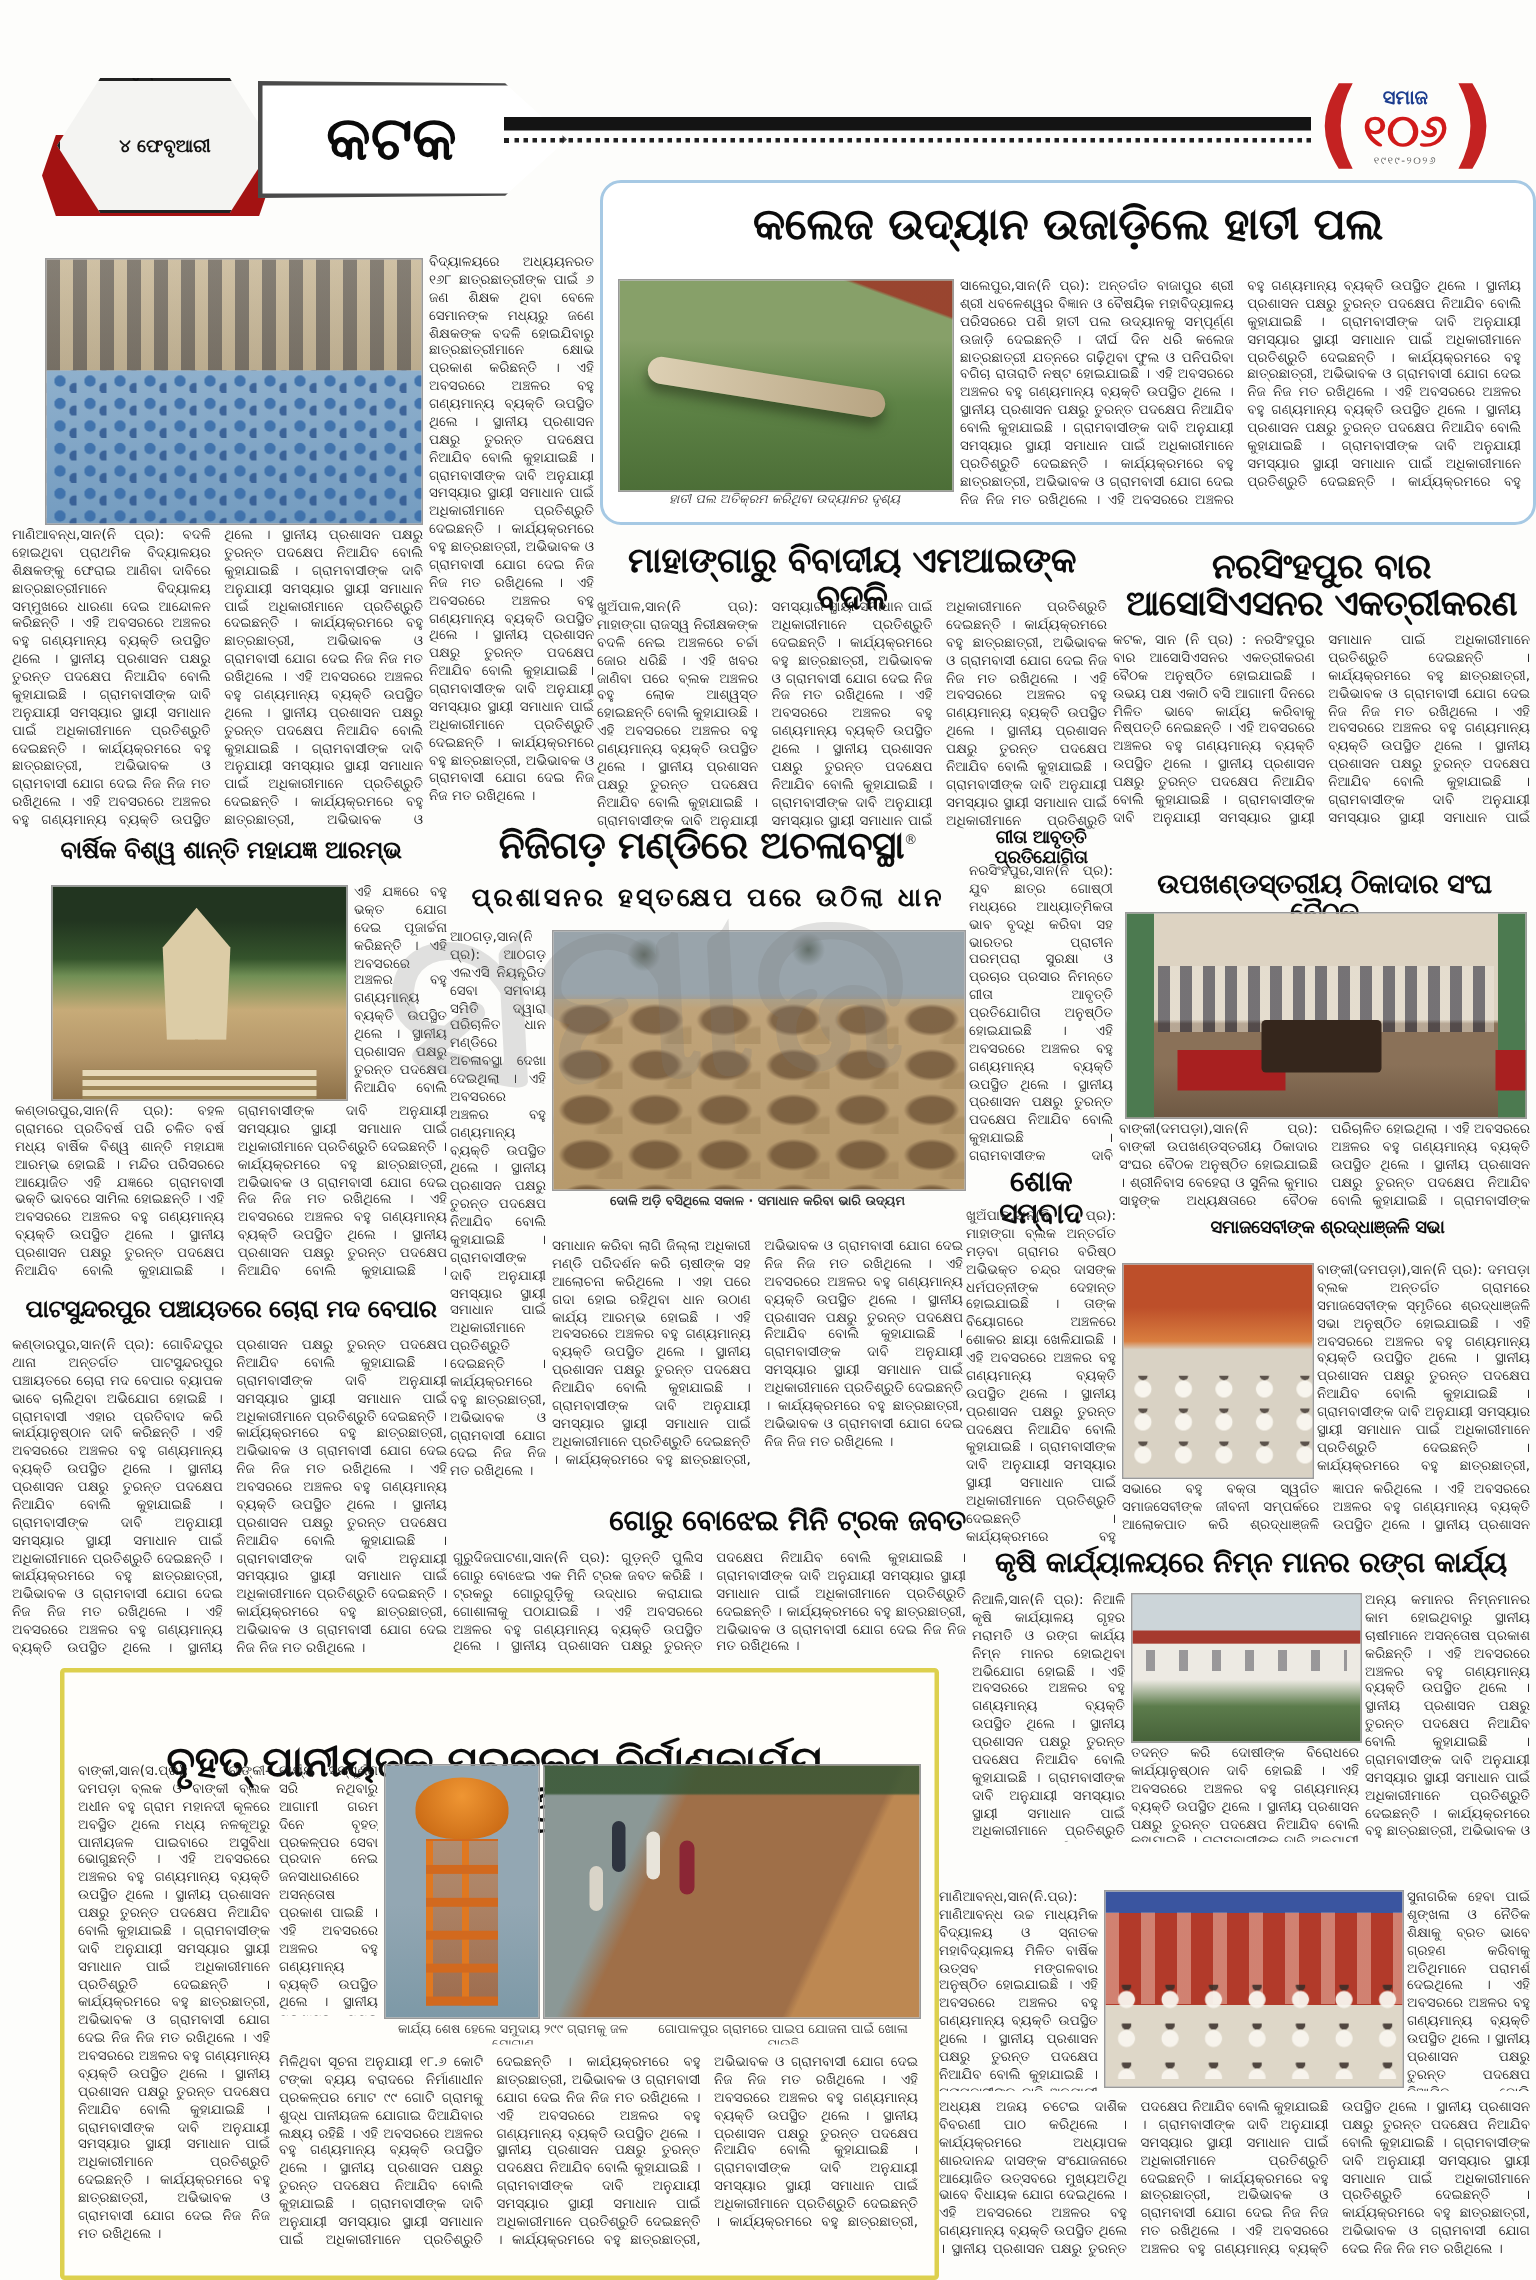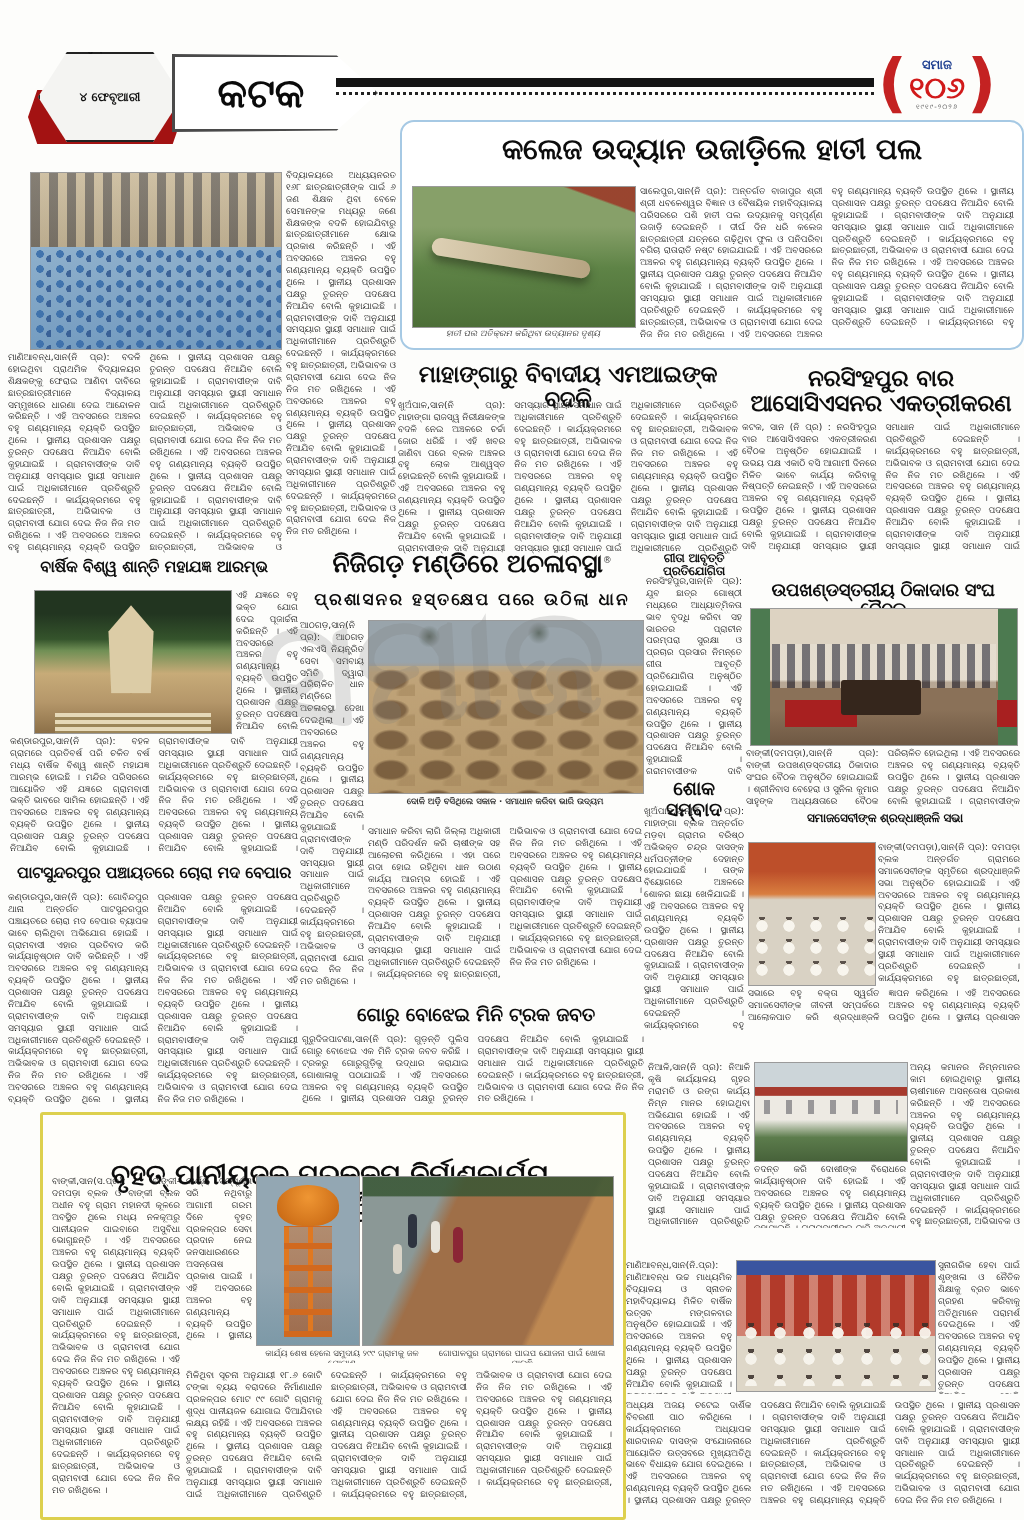--- a/index.html
+++ b/index.html
@@ -133,23 +133,24 @@
   <div class="abs hl" style="left:750px;top:812px;width:270px;font-size:12px;">ସମାଜସେବୀଙ୍କ ଶ୍ରଦ୍ଧାଞ୍ଜଳି ସଭା</div>
   <div class="ph" id="ph-condol" style="left:748px;top:842px;width:126px;height:142px;">
       <div class="pb"></div>
     </div>
   <div class="abs bt" style="left:878px;top:842px;width:142px;height:142px;">ବାଙ୍କୀ(ଦମପଡ଼ା),ସାନ(ନି ପ୍ର): ଦମପଡ଼ା ବ୍ଲକ ଅନ୍ତର୍ଗତ ଗ୍ରାମରେ ସମାଜସେବୀଙ୍କ ସ୍ମୃତିରେ ଶ୍ରଦ୍ଧାଞ୍ଜଳି ସଭା ଅନୁଷ୍ଠିତ ହୋଇଯାଇଛି । ଏହି ଅବସରରେ ଅଞ୍ଚଳର ବହୁ ଗଣ୍ୟମାନ୍ୟ ବ୍ୟକ୍ତି ଉପସ୍ଥିତ ଥିଲେ । ସ୍ଥାନୀୟ ପ୍ରଶାସନ ପକ୍ଷରୁ ତୁରନ୍ତ ପଦକ୍ଷେପ ନିଆଯିବ ବୋଲି କୁହାଯାଇଛି । ଗ୍ରାମବାସୀଙ୍କ ଦାବି ଅନୁଯାୟୀ ସମସ୍ୟାର ସ୍ଥାୟୀ ସମାଧାନ ପାଇଁ ଅଧିକାରୀମାନେ ପ୍ରତିଶ୍ରୁତି ଦେଇଛନ୍ତି । କାର୍ଯ୍ୟକ୍ରମରେ ବହୁ ଛାତ୍ରଛାତ୍ରୀ, ଅଭିଭାବକ ଓ ଗ୍ରାମବାସୀ ଯୋଗ ଦେଇ ନିଜ ନିଜ ମତ ରଖିଥିଲେ ।</div>
   <div class="abs bt cols2" style="left:748px;top:988px;width:272px;height:42px;">ସଭାରେ ବହୁ ବକ୍ତା ସ୍ୱର୍ଗତ ସମାଜସେବୀଙ୍କ ଜୀବନୀ ସମ୍ପର୍କରେ ଆଲୋକପାତ କରି ଶ୍ରଦ୍ଧାଞ୍ଜଳି ଜ୍ଞାପନ କରିଥିଲେ । ଏହି ଅବସରରେ ଅଞ୍ଚଳର ବହୁ ଗଣ୍ୟମାନ୍ୟ ବ୍ୟକ୍ତି ଉପସ୍ଥିତ ଥିଲେ । ସ୍ଥାନୀୟ ପ୍ରଶାସନ ପକ୍ଷରୁ ତୁରନ୍ତ ପଦକ୍ଷେପ ନିଆଯିବ ବୋଲି କୁହାଯାଇଛି । ଗ୍ରାମବାସୀଙ୍କ ଦାବି ଅନୁଯାୟୀ ସମସ୍ୟାର ସ୍ଥାୟୀ ସମାଧାନ ପାଇଁ ଅଧିକାରୀମାନେ ପ୍ରତିଶ୍ରୁତି ଦେଇଛନ୍ତି । କାର୍ଯ୍ୟକ୍ରମରେ ବହୁ ଛାତ୍ରଛାତ୍ରୀ, ଅଭିଭାବକ ଓ ଗ୍ରାମବାସୀ ଯୋଗ ଦେଇ ନିଜ ନିଜ ମତ ରଖିଥିଲେ ।</div>
 
   <div class="abs hl" style="left:12px;top:864px;width:284px;font-size:16px;">ପାଟସୁନ୍ଦରପୁର ପଞ୍ଚାୟତରେ ଚୋରା ମଦ ବେପାର</div>
   <div class="abs bt cols2" style="left:8px;top:892px;width:290px;height:214px;">କଣ୍ଡାରପୁର,ସାନ(ନି ପ୍ର): ଗୋବିନ୍ଦପୁର ଥାନା ଅନ୍ତର୍ଗତ ପାଟସୁନ୍ଦରପୁର ପଞ୍ଚାୟତରେ ଚୋରା ମଦ ବେପାର ବ୍ୟାପକ ଭାବେ ଚାଲିଥିବା ଅଭିଯୋଗ ହୋଇଛି । ଗ୍ରାମବାସୀ ଏହାର ପ୍ରତିବାଦ କରି କାର୍ଯ୍ୟାନୁଷ୍ଠାନ ଦାବି କରିଛନ୍ତି । ଏହି ଅବସରରେ ଅଞ୍ଚଳର ବହୁ ଗଣ୍ୟମାନ୍ୟ ବ୍ୟକ୍ତି ଉପସ୍ଥିତ ଥିଲେ । ସ୍ଥାନୀୟ ପ୍ରଶାସନ ପକ୍ଷରୁ ତୁରନ୍ତ ପଦକ୍ଷେପ ନିଆଯିବ ବୋଲି କୁହାଯାଇଛି । ଗ୍ରାମବାସୀଙ୍କ ଦାବି ଅନୁଯାୟୀ ସମସ୍ୟାର ସ୍ଥାୟୀ ସମାଧାନ ପାଇଁ ଅଧିକାରୀମାନେ ପ୍ରତିଶ୍ରୁତି ଦେଇଛନ୍ତି । କାର୍ଯ୍ୟକ୍ରମରେ ବହୁ ଛାତ୍ରଛାତ୍ରୀ, ଅଭିଭାବକ ଓ ଗ୍ରାମବାସୀ ଯୋଗ ଦେଇ ନିଜ ନିଜ ମତ ରଖିଥିଲେ । ଏହି ଅବସରରେ ଅଞ୍ଚଳର ବହୁ ଗଣ୍ୟମାନ୍ୟ ବ୍ୟକ୍ତି ଉପସ୍ଥିତ ଥିଲେ । ସ୍ଥାନୀୟ ପ୍ରଶାସନ ପକ୍ଷରୁ ତୁରନ୍ତ ପଦକ୍ଷେପ ନିଆଯିବ ବୋଲି କୁହାଯାଇଛି । ଗ୍ରାମବାସୀଙ୍କ ଦାବି ଅନୁଯାୟୀ ସମସ୍ୟାର ସ୍ଥାୟୀ ସମାଧାନ ପାଇଁ ଅଧିକାରୀମାନେ ପ୍ରତିଶ୍ରୁତି ଦେଇଛନ୍ତି । କାର୍ଯ୍ୟକ୍ରମରେ ବହୁ ଛାତ୍ରଛାତ୍ରୀ, ଅଭିଭାବକ ଓ ଗ୍ରାମବାସୀ ଯୋଗ ଦେଇ ନିଜ ନିଜ ମତ ରଖିଥିଲେ । ଏହି ଅବସରରେ ଅଞ୍ଚଳର ବହୁ ଗଣ୍ୟମାନ୍ୟ ବ୍ୟକ୍ତି ଉପସ୍ଥିତ ଥିଲେ । ସ୍ଥାନୀୟ ପ୍ରଶାସନ ପକ୍ଷରୁ ତୁରନ୍ତ ପଦକ୍ଷେପ ନିଆଯିବ ବୋଲି କୁହାଯାଇଛି । ଗ୍ରାମବାସୀଙ୍କ ଦାବି ଅନୁଯାୟୀ ସମସ୍ୟାର ସ୍ଥାୟୀ ସମାଧାନ ପାଇଁ ଅଧିକାରୀମାନେ ପ୍ରତିଶ୍ରୁତି ଦେଇଛନ୍ତି । କାର୍ଯ୍ୟକ୍ରମରେ ବହୁ ଛାତ୍ରଛାତ୍ରୀ, ଅଭିଭାବକ ଓ ଗ୍ରାମବାସୀ ଯୋଗ ଦେଇ ନିଜ ନିଜ ମତ ରଖିଥିଲେ ।</div>
 
-  <div class="abs hl" style="left:308px;top:1004px;width:336px;font-size:19px;">ଗୋରୁ ବୋଝେଇ ମିନି ଟ୍ରକ ଜବତ</div>
+  <div class="abs hl" style="left:308px;top:1004px;width:336px;font-size:19px;text-align:right;">ଗୋରୁ ବୋଝେଇ ମିନି ଟ୍ରକ ଜବତ</div>
   <div class="abs bt cols2" style="left:302px;top:1034px;width:342px;height:72px;">ଗୁରୁଦିଜପାଟଣା,ସାନ(ନି ପ୍ର): ଗୁଡ଼ନ୍ତି ପୁଲିସ ଗୋରୁ ବୋଝେଇ ଏକ ମିନି ଟ୍ରକ ଜବତ କରିଛି । ଟ୍ରକରୁ ଗୋରୁଗୁଡ଼ିକୁ ଉଦ୍ଧାର କରାଯାଇ ଗୋଶାଳାକୁ ପଠାଯାଇଛି । ଏହି ଅବସରରେ ଅଞ୍ଚଳର ବହୁ ଗଣ୍ୟମାନ୍ୟ ବ୍ୟକ୍ତି ଉପସ୍ଥିତ ଥିଲେ । ସ୍ଥାନୀୟ ପ୍ରଶାସନ ପକ୍ଷରୁ ତୁରନ୍ତ ପଦକ୍ଷେପ ନିଆଯିବ ବୋଲି କୁହାଯାଇଛି । ଗ୍ରାମବାସୀଙ୍କ ଦାବି ଅନୁଯାୟୀ ସମସ୍ୟାର ସ୍ଥାୟୀ ସମାଧାନ ପାଇଁ ଅଧିକାରୀମାନେ ପ୍ରତିଶ୍ରୁତି ଦେଇଛନ୍ତି । କାର୍ଯ୍ୟକ୍ରମରେ ବହୁ ଛାତ୍ରଛାତ୍ରୀ, ଅଭିଭାବକ ଓ ଗ୍ରାମବାସୀ ଯୋଗ ଦେଇ ନିଜ ନିଜ ମତ ରଖିଥିଲେ ।</div>
 
+  <div class="abs hl" style="left:648px;top:1032px;width:372px;font-size:19px;">କୃଷି କାର୍ଯ୍ୟାଳୟରେ ନିମ୍ନ ମାନର ରଙ୍ଗ କାର୍ଯ୍ୟ</div>
   <div class="abs bt" style="left:648px;top:1062px;width:102px;height:166px;">ନିଆଳି,ସାନ(ନି ପ୍ର): ନିଆଳି କୃଷି କାର୍ଯ୍ୟାଳୟ ଗୃହର ମରାମତି ଓ ରଙ୍ଗ କାର୍ଯ୍ୟ ନିମ୍ନ ମାନର ହୋଇଥିବା ଅଭିଯୋଗ ହୋଇଛି । ଏହି ଅବସରରେ ଅଞ୍ଚଳର ବହୁ ଗଣ୍ୟମାନ୍ୟ ବ୍ୟକ୍ତି ଉପସ୍ଥିତ ଥିଲେ । ସ୍ଥାନୀୟ ପ୍ରଶାସନ ପକ୍ଷରୁ ତୁରନ୍ତ ପଦକ୍ଷେପ ନିଆଯିବ ବୋଲି କୁହାଯାଇଛି । ଗ୍ରାମବାସୀଙ୍କ ଦାବି ଅନୁଯାୟୀ ସମସ୍ୟାର ସ୍ଥାୟୀ ସମାଧାନ ପାଇଁ ଅଧିକାରୀମାନେ ପ୍ରତିଶ୍ରୁତି ଦେଇଛନ୍ତି । କାର୍ଯ୍ୟକ୍ରମରେ ବହୁ ଛାତ୍ରଛାତ୍ରୀ, ଅଭିଭାବକ ଓ ଗ୍ରାମବାସୀ ଯୋଗ ଦେଇ ନିଜ ନିଜ ମତ ରଖିଥିଲେ ।</div>
   <div class="ph" id="ph-agri" style="left:754px;top:1062px;width:152px;height:98px;"></div>
   <div class="abs bt" style="left:754px;top:1164px;width:152px;height:64px;">ତଦନ୍ତ କରି ଦୋଷୀଙ୍କ ବିରୋଧରେ କାର୍ଯ୍ୟାନୁଷ୍ଠାନ ଦାବି ହୋଇଛି । ଏହି ଅବସରରେ ଅଞ୍ଚଳର ବହୁ ଗଣ୍ୟମାନ୍ୟ ବ୍ୟକ୍ତି ଉପସ୍ଥିତ ଥିଲେ । ସ୍ଥାନୀୟ ପ୍ରଶାସନ ପକ୍ଷରୁ ତୁରନ୍ତ ପଦକ୍ଷେପ ନିଆଯିବ ବୋଲି କୁହାଯାଇଛି । ଗ୍ରାମବାସୀଙ୍କ ଦାବି ଅନୁଯାୟୀ ସମସ୍ୟାର ସ୍ଥାୟୀ ସମାଧାନ ପାଇଁ ଅଧିକାରୀମାନେ ପ୍ରତିଶ୍ରୁତି ଦେଇଛନ୍ତି । କାର୍ଯ୍ୟକ୍ରମରେ ବହୁ ଛାତ୍ରଛାତ୍ରୀ, ଅଭିଭାବକ ଓ ଗ୍ରାମବାସୀ ଯୋଗ ଦେଇ ନିଜ ନିଜ ମତ ରଖିଥିଲେ ।</div>
   <div class="abs bt" style="left:910px;top:1062px;width:110px;height:166px;">ଅନ୍ୟ କମାନର ନିମ୍ନମାନର କାମ ହୋଇଥିବାରୁ ସ୍ଥାନୀୟ ଚାଷୀମାନେ ଅସନ୍ତୋଷ ପ୍ରକାଶ କରିଛନ୍ତି । ଏହି ଅବସରରେ ଅଞ୍ଚଳର ବହୁ ଗଣ୍ୟମାନ୍ୟ ବ୍ୟକ୍ତି ଉପସ୍ଥିତ ଥିଲେ । ସ୍ଥାନୀୟ ପ୍ରଶାସନ ପକ୍ଷରୁ ତୁରନ୍ତ ପଦକ୍ଷେପ ନିଆଯିବ ବୋଲି କୁହାଯାଇଛି । ଗ୍ରାମବାସୀଙ୍କ ଦାବି ଅନୁଯାୟୀ ସମସ୍ୟାର ସ୍ଥାୟୀ ସମାଧାନ ପାଇଁ ଅଧିକାରୀମାନେ ପ୍ରତିଶ୍ରୁତି ଦେଇଛନ୍ତି । କାର୍ଯ୍ୟକ୍ରମରେ ବହୁ ଛାତ୍ରଛାତ୍ରୀ, ଅଭିଭାବକ ଓ ଗ୍ରାମବାସୀ ଯୋଗ ଦେଇ ନିଜ ନିଜ ମତ ରଖିଥିଲେ ।</div>
 
   <div class="abs ybox" style="left:40px;top:1112px;width:580px;height:402px;"></div>
   <div class="abs hl" style="left:48px;top:1160px;width:564px;font-size:28px;">ବୃହତ୍ ପାନୀୟଜଳ ପ୍ରକଳ୍ପ ନିର୍ମାଣକାର୍ଯ୍ୟ ତ୍ୱରାନ୍ୱିତ</div>
   <div class="abs bt" style="left:52px;top:1176px;width:128px;height:330px;">ବାଙ୍କୀ,ସାନ(ସ.ପ୍ର): ବାଙ୍କୀ-ଦମପଡ଼ା ବ୍ଲକ ଓ ବାଙ୍କୀ ବ୍ଲକ ଅଧୀନ ବହୁ ଗ୍ରାମ ମହାନଦୀ କୂଳରେ ଅବସ୍ଥିତ ଥିଲେ ମଧ୍ୟ ନଳକୂଅରୁ ପାନୀୟଜଳ ପାଇବାରେ ଅସୁବିଧା ଭୋଗୁଛନ୍ତି । ଏହି ଅବସରରେ ଅଞ୍ଚଳର ବହୁ ଗଣ୍ୟମାନ୍ୟ ବ୍ୟକ୍ତି ଉପସ୍ଥିତ ଥିଲେ । ସ୍ଥାନୀୟ ପ୍ରଶାସନ ପକ୍ଷରୁ ତୁରନ୍ତ ପଦକ୍ଷେପ ନିଆଯିବ ବୋଲି କୁହାଯାଇଛି । ଗ୍ରାମବାସୀଙ୍କ ଦାବି ଅନୁଯାୟୀ ସମସ୍ୟାର ସ୍ଥାୟୀ ସମାଧାନ ପାଇଁ ଅଧିକାରୀମାନେ ପ୍ରତିଶ୍ରୁତି ଦେଇଛନ୍ତି । କାର୍ଯ୍ୟକ୍ରମରେ ବହୁ ଛାତ୍ରଛାତ୍ରୀ, ଅଭିଭାବକ ଓ ଗ୍ରାମବାସୀ ଯୋଗ ଦେଇ ନିଜ ନିଜ ମତ ରଖିଥିଲେ । ଏହି ଅବସରରେ ଅଞ୍ଚଳର ବହୁ ଗଣ୍ୟମାନ୍ୟ ବ୍ୟକ୍ତି ଉପସ୍ଥିତ ଥିଲେ । ସ୍ଥାନୀୟ ପ୍ରଶାସନ ପକ୍ଷରୁ ତୁରନ୍ତ ପଦକ୍ଷେପ ନିଆଯିବ ବୋଲି କୁହାଯାଇଛି । ଗ୍ରାମବାସୀଙ୍କ ଦାବି ଅନୁଯାୟୀ ସମସ୍ୟାର ସ୍ଥାୟୀ ସମାଧାନ ପାଇଁ ଅଧିକାରୀମାନେ ପ୍ରତିଶ୍ରୁତି ଦେଇଛନ୍ତି । କାର୍ଯ୍ୟକ୍ରମରେ ବହୁ ଛାତ୍ରଛାତ୍ରୀ, ଅଭିଭାବକ ଓ ଗ୍ରାମବାସୀ ଯୋଗ ଦେଇ ନିଜ ନିଜ ମତ ରଖିଥିଲେ ।</div>
   <div class="abs bt" style="left:186px;top:1176px;width:66px;height:168px;">କାର୍ଯ୍ୟ ସମ୍ପୂର୍ଣ୍ଣ ସରି ନଥିବାରୁ ଆଗାମୀ ଗରମ ଦିନେ ବୃହତ୍ ପ୍ରକଳ୍ପର ସେବା ପ୍ରଦାନ ନେଇ ଜନସାଧାରଣରେ ଅସନ୍ତୋଷ ପ୍ରକାଶ ପାଇଛି । ଏହି ଅବସରରେ ଅଞ୍ଚଳର ବହୁ ଗଣ୍ୟମାନ୍ୟ ବ୍ୟକ୍ତି ଉପସ୍ଥିତ ଥିଲେ । ସ୍ଥାନୀୟ ପ୍ରଶାସନ ପକ୍ଷରୁ ତୁରନ୍ତ ପଦକ୍ଷେପ ନିଆଯିବ ବୋଲି କୁହାଯାଇଛି । ଗ୍ରାମବାସୀଙ୍କ ଦାବି ଅନୁଯାୟୀ ସମସ୍ୟାର ସ୍ଥାୟୀ ସମାଧାନ ପାଇଁ ଅଧିକାରୀମାନେ ପ୍ରତିଶ୍ରୁତି ଦେଇଛନ୍ତି । କାର୍ଯ୍ୟକ୍ରମରେ ବହୁ ଛାତ୍ରଛାତ୍ରୀ, ଅଭିଭାବକ ଓ ଗ୍ରାମବାସୀ ଯୋଗ ଦେଇ ନିଜ ନିଜ ମତ ରଖିଥିଲେ ।</div>
   <div class="ph" id="ph-tank" style="left:256px;top:1176px;width:102px;height:168px;"></div>

